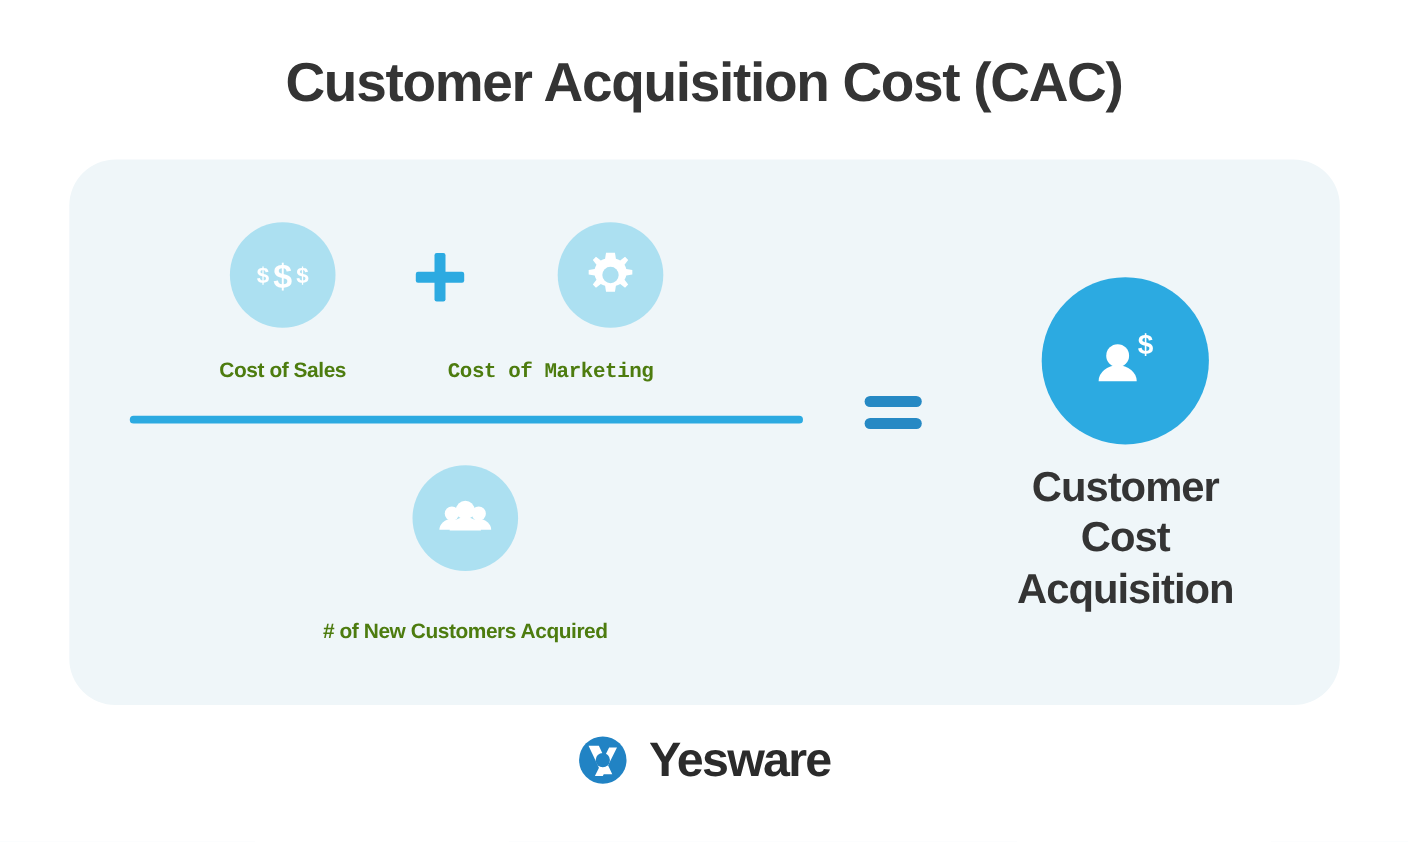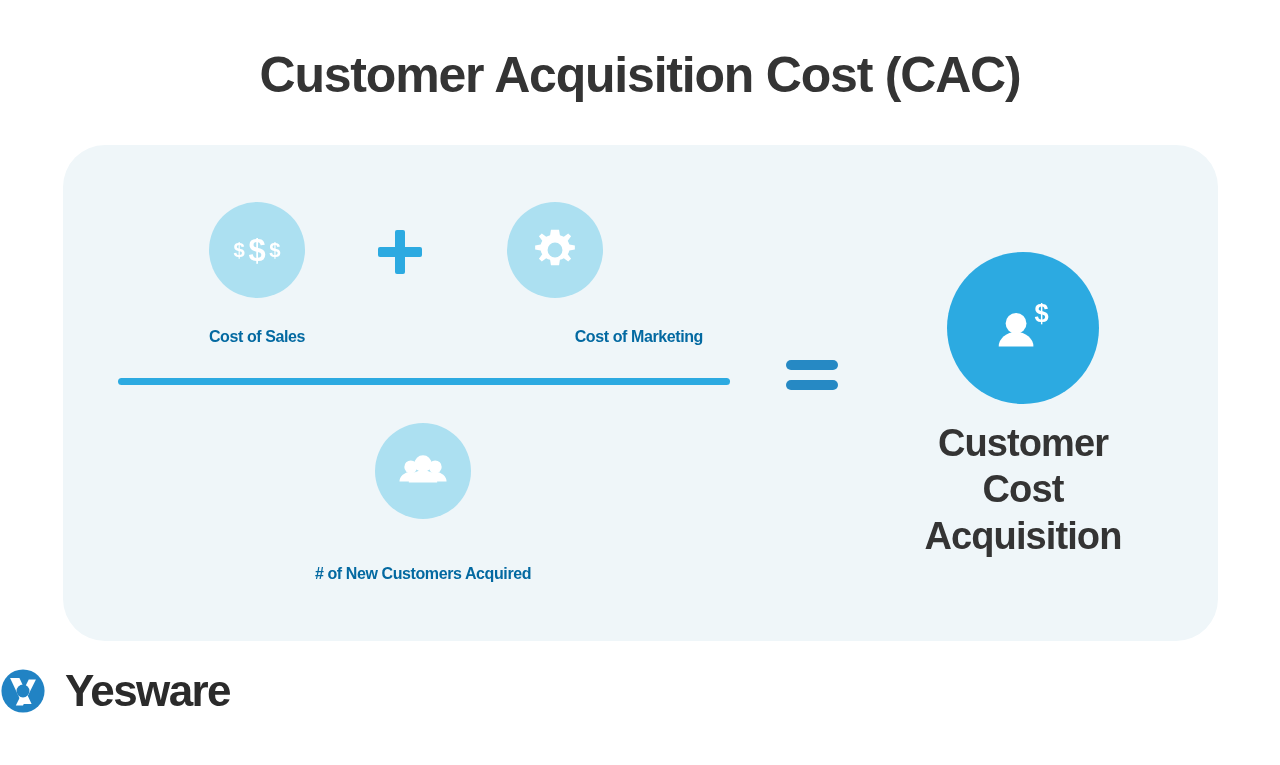--- a/index.html
+++ b/index.html
@@ -113,29 +113,29 @@
     height: 10px;
     background: #2689c4;
     border-radius: 5px;
   }
   .equals-sign span:nth-child(1) { top: 0; }
   .equals-sign span:nth-child(2) { top: 20px; }
 
   
   .label {
     position: absolute;
-    font-size: 16px;
-    font-weight: 700;
-    color: #0369a1;
+    font-size: 19px;
+    font-weight: 700;
+    color: #4d7c0f;
     letter-spacing: -0.4px;
     white-space: nowrap;
     line-height: 1.2;
   }
   .label-sales      { left: 46px;  top: 182px; width: 296px; text-align: center; }
-  .label-marketing  { left: 344px; top: 182px; width: 296px; text-align: right; }
+  .label-marketing  { left: 344px; top: 182px; width: 296px; text-align: left; font-family: Liberation Mono, monospace; }
   .label-customers  { left: 110px; top: 419px; width: 500px; text-align: center; }
 
   
   .fraction-bar {
     position: absolute;
     left: 55px;
     top: 233px;
     width: 612px;
     height: 7px;
     background: #2caae1;
@@ -158,20 +158,21 @@
   .result-text span { display: block; }
 
   
   .logo {
     position: absolute;
     left: 0;
     top: 668px;
     width: 1280px;
     display: flex;
     align-items: center;
+    justify-content: center;
     gap: 19px;
   }
   .logo-mark { width: 46px; height: 46px; display: block; }
   .logo-word {
     font-size: 44px;
     font-weight: 700;
     color: #2b2b2b;
     letter-spacing: -1.6px;
     line-height: 1;
   }

